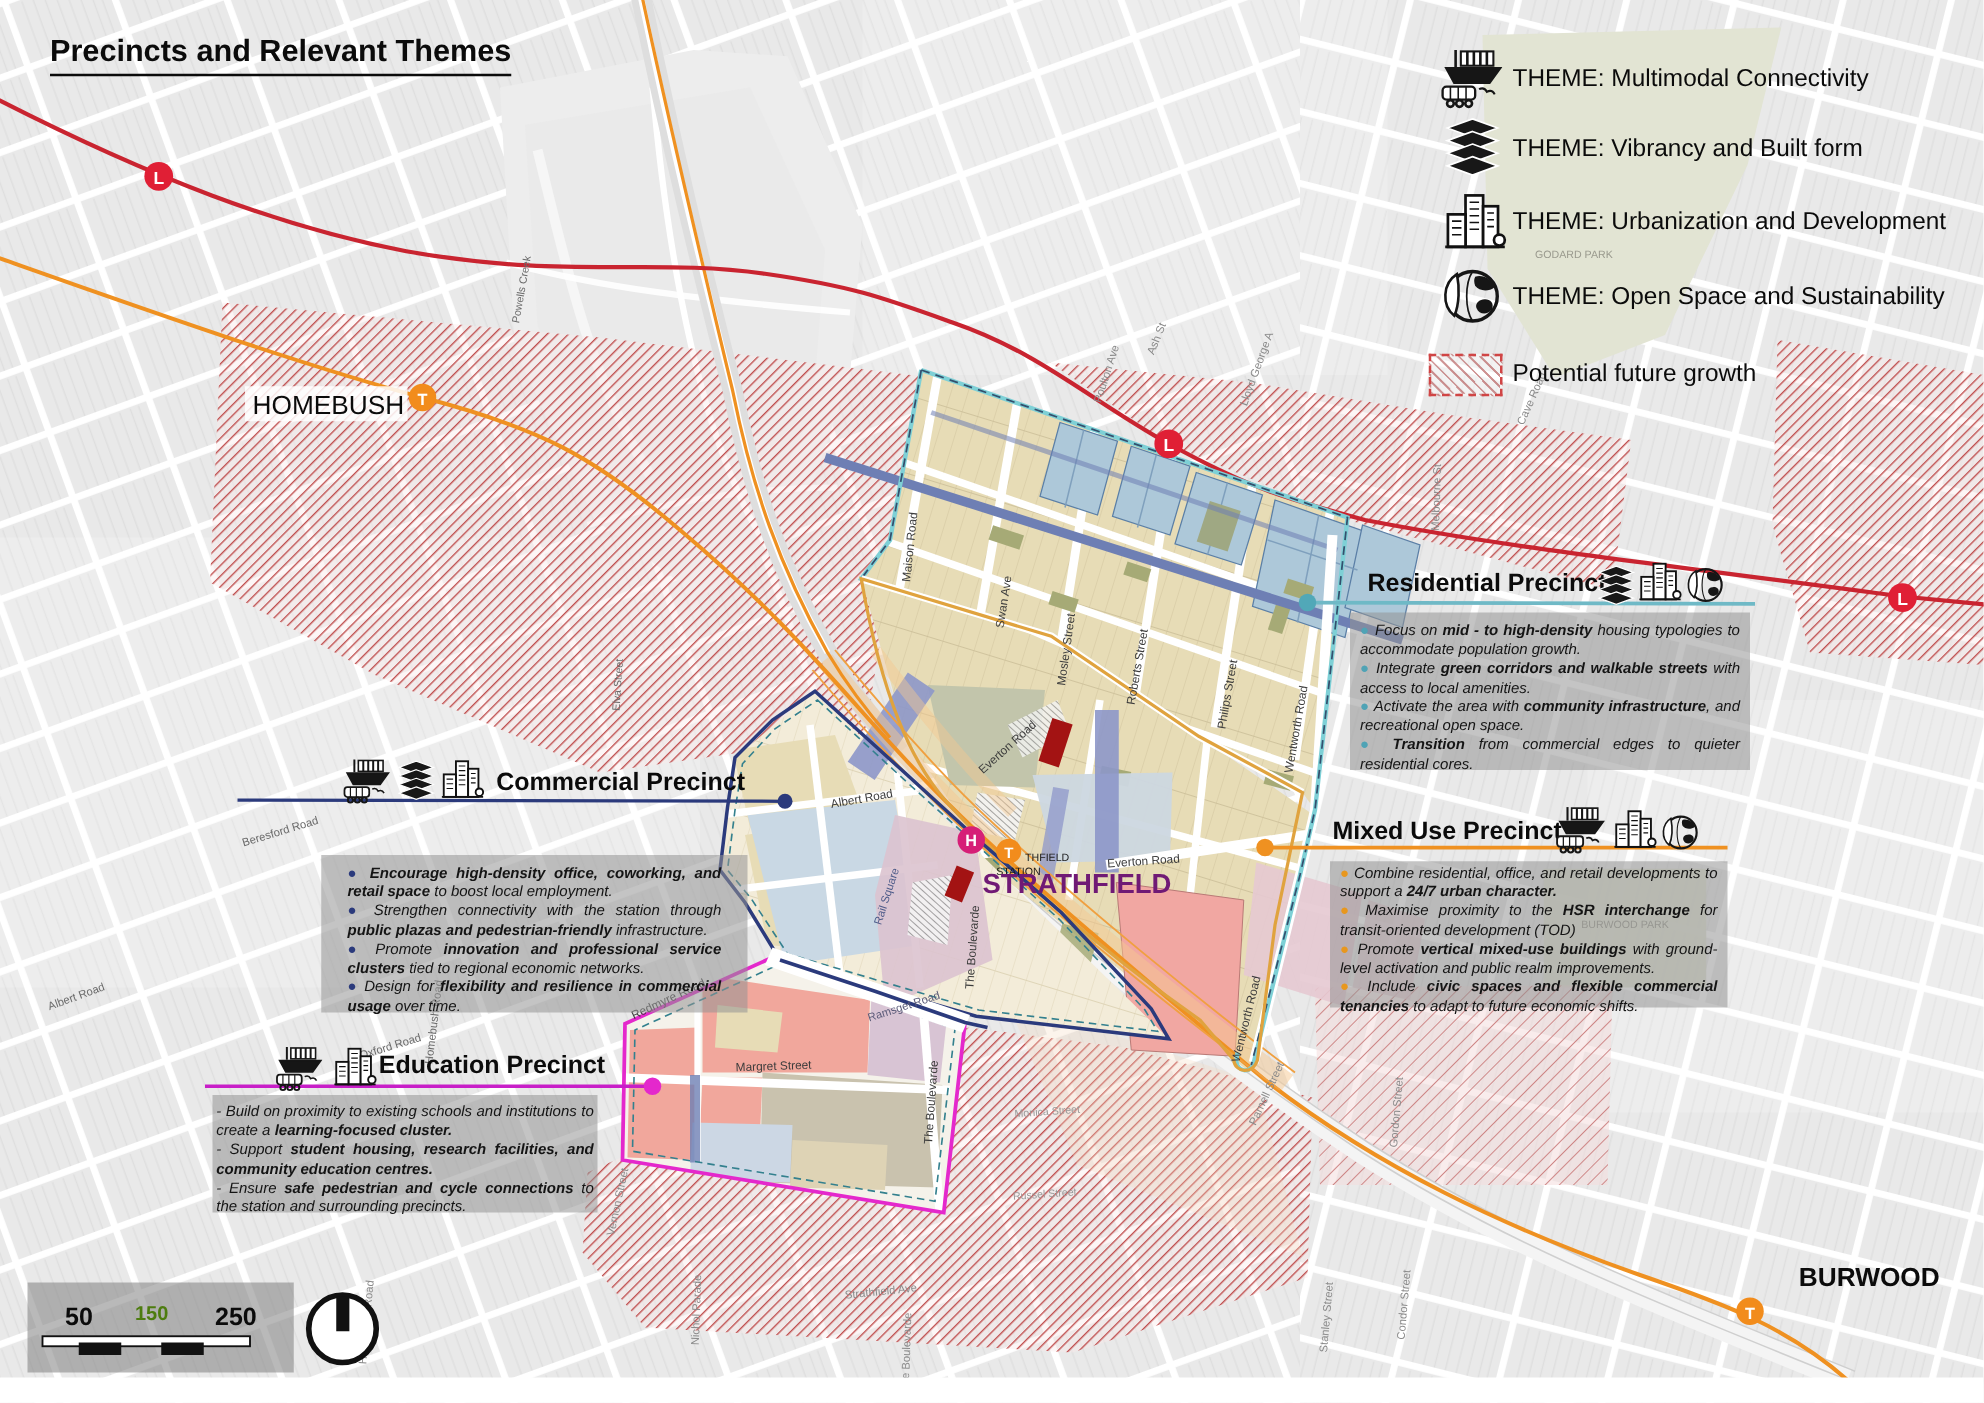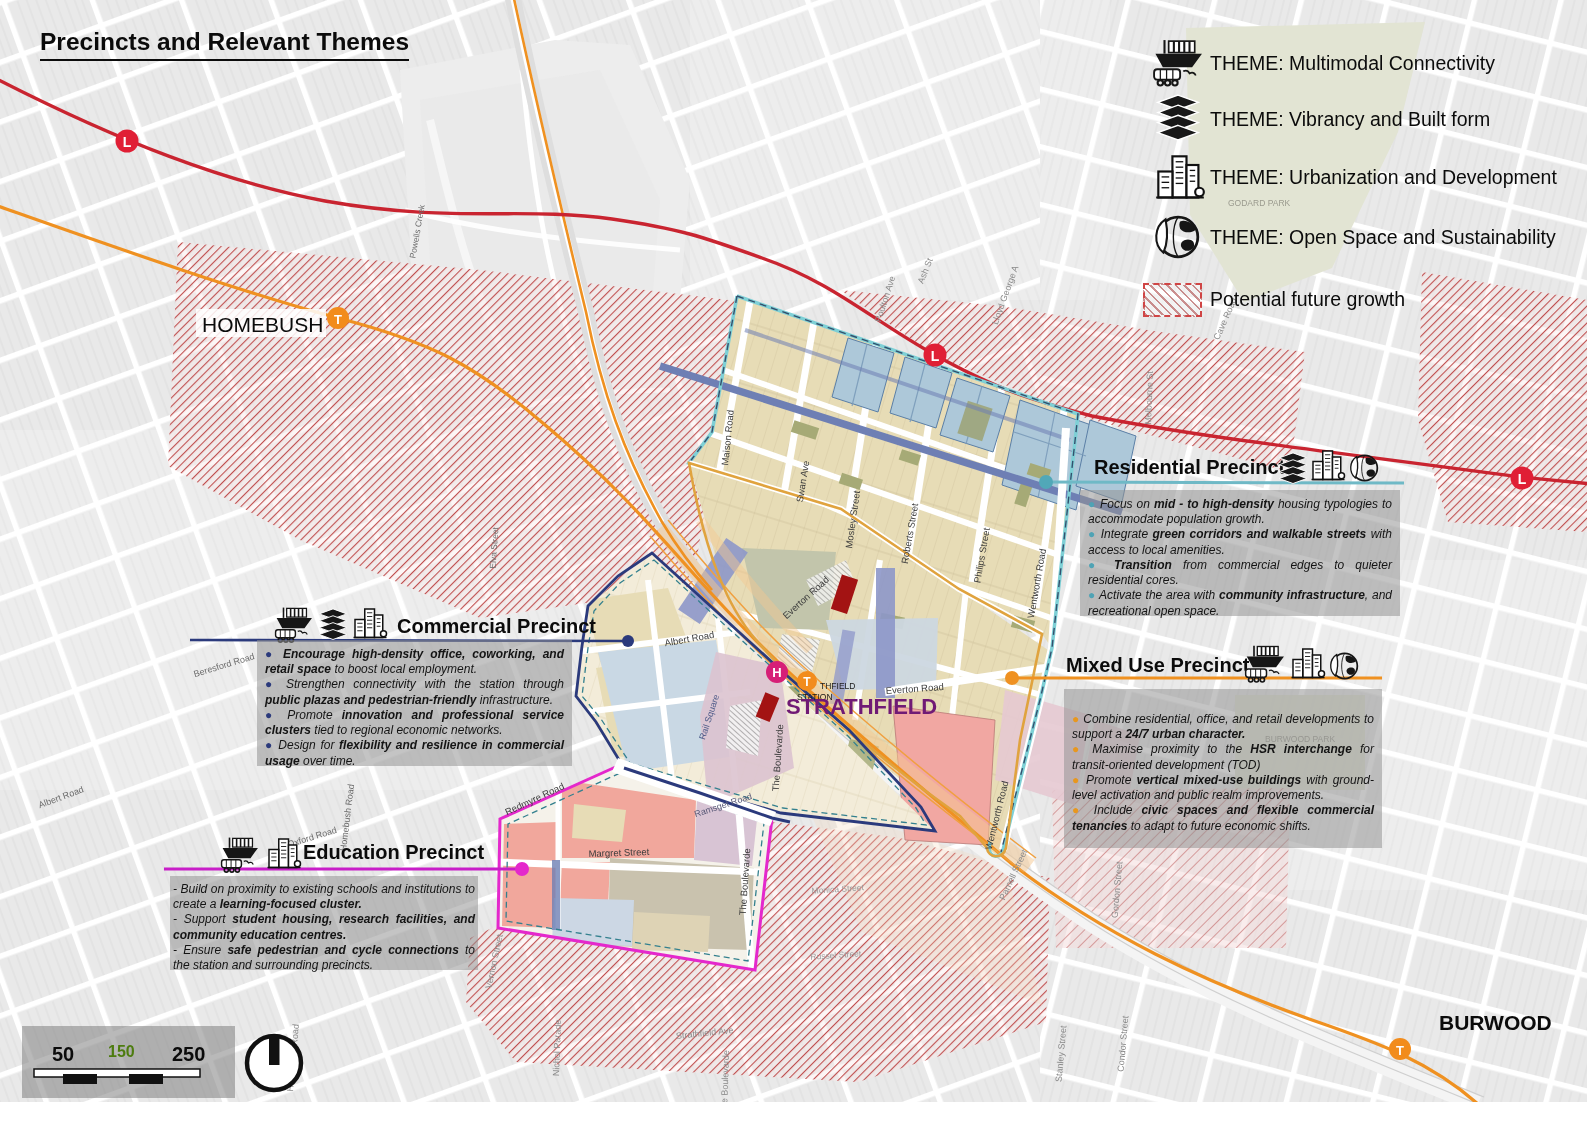--- a/index.html
+++ b/index.html
@@ -518,21 +518,21 @@
             <line x1="33" y1="22" x2="38" y2="22"></line>
             <line x1="33" y1="27" x2="38" y2="27"></line>
           </g>
           <circle cx="42" cy="37" r="4"></circle>
           <line x1="2" y1="42" x2="46" y2="42"></line>
         </g>
       </svg></div>
 
 <div class="ov ttl" style="left:397px;top:615px;">Commercial Precinct</div>
 
-<div class="ov box blt" style="left:257px;top:640px;width:299px;height:112px;padding:7px 8px;">
+<div class="ov box blt" style="left:257px;top:684px;width:299px;height:112px;padding:7px 21px;">
 <div><span style="color:#2b3a7c;">● </span><b>Encourage high-density office, coworking, and retail space</b> to boost local employment.</div>
 <div><span style="color:#2b3a7c;">● </span>Strengthen connectivity with the station through <b>public plazas and pedestrian-friendly</b> infrastructure.</div>
 <div><span style="color:#2b3a7c;">● </span>Promote <b>innovation and professional service clusters</b> tied to regional economic networks.</div>
 <div><span style="color:#2b3a7c;">● </span>Design for <b>flexibility and resilience in commercial usage</b> over time.</div>
 </div>
 
 <div class="ov" style="left:220px;top:836px;"><svg viewBox="0 0 48 48" width="38" height="38">
         <g stroke="#161616" fill="none" stroke-width="2">
           <rect x="16" y="3" width="25" height="11" fill="#fff" stroke-width="1.6"></rect>
           <line x1="21" y1="3" x2="21" y2="14"></line>
@@ -622,22 +622,22 @@
         </g>
         <g fill="#161616">
           <path d="M27,9 C33,7 40,11 42,17 C37,21 30,20 27,16 C26,13 26,11 27,9 Z"></path>
           <path d="M31,27 C37,25 42,28 40,34 C36,39 30,38 28,33 C27,30 29,28 31,27 Z"></path>
         </g>
       </svg></div>
 
 <div class="ov box blt" style="left:1080px;top:490px;width:304px;height:112px;padding:7px 8px;">
 <div><span style="color:#4fa3b5;">● </span>Focus on <b>mid - to high-density</b> housing typologies to accommodate population growth.</div>
 <div><span style="color:#4fa3b5;">● </span>Integrate <b>green corridors and walkable streets</b> with access to local amenities.</div>
+<div><span style="color:#4fa3b5;">● </span>Activate the area with <b>community infrastructure</b>, and recreational open space.</div>
 <div><span style="color:#4fa3b5;">● </span><b>Transition</b> from commercial edges to quieter residential cores.</div>
-<div><span style="color:#4fa3b5;">● </span>Activate the area with <b>community infrastructure</b>, and recreational open space.</div>
 </div>
 
 <div class="ov ttl" style="left:1066px;top:654px;">Mixed Use Precinct</div>
 
 <div class="ov" style="left:1244px;top:644px;"><svg viewBox="0 0 48 48" width="40" height="40">
         <g stroke="#161616" fill="none" stroke-width="2">
           <rect x="16" y="3" width="25" height="11" fill="#fff" stroke-width="1.6"></rect>
           <line x1="21" y1="3" x2="21" y2="14"></line>
           <line x1="26" y1="3" x2="26" y2="14"></line>
           <line x1="31" y1="3" x2="31" y2="14"></line>
@@ -681,21 +681,21 @@
           <circle cx="25" cy="24" r="19"></circle>
           <path d="M11,39 C1,31 2,14 13,7 C15,17 15,30 11,39 Z" fill="#fff" stroke-width="2"></path>
           <path d="M25,5 C19,14 19,34 25,43" stroke-width="1.3"></path>
         </g>
         <g fill="#161616">
           <path d="M27,9 C33,7 40,11 42,17 C37,21 30,20 27,16 C26,13 26,11 27,9 Z"></path>
           <path d="M31,27 C37,25 42,28 40,34 C36,39 30,38 28,33 C27,30 29,28 31,27 Z"></path>
         </g>
       </svg></div>
 
-<div class="ov box blt" style="left:1064px;top:689px;width:302px;height:113px;padding:23px 8px;">
+<div class="ov box blt" style="left:1064px;top:689px;width:302px;height:113px;padding:2px 8px;">
 <div><span style="color:#e8971e;">● </span>Combine residential, office, and retail developments to support a <b>24/7 urban character.</b></div>
 <div><span style="color:#e8971e;">● </span>Maximise proximity to the <b>HSR interchange</b> for transit-oriented development (TOD)</div>
 <div><span style="color:#e8971e;">● </span>Promote <b>vertical mixed-use buildings</b> with ground-level activation and public realm improvements.</div>
 <div><span style="color:#e8971e;">● </span>Include <b>civic spaces and flexible commercial tenancies</b> to adapt to future economic shifts.</div>
 </div>
 
 <div class="ov" style="left:52px;top:1043px;font-size:20px;font-weight:bold;color:#0b0b0b;">50</div>
 <div class="ov" style="left:108px;top:1043px;font-size:16px;font-weight:bold;color:#4d7c0f;">150</div>
 <div class="ov" style="left:172px;top:1043px;font-size:20px;font-weight:bold;color:#0b0b0b;">250</div>
 

